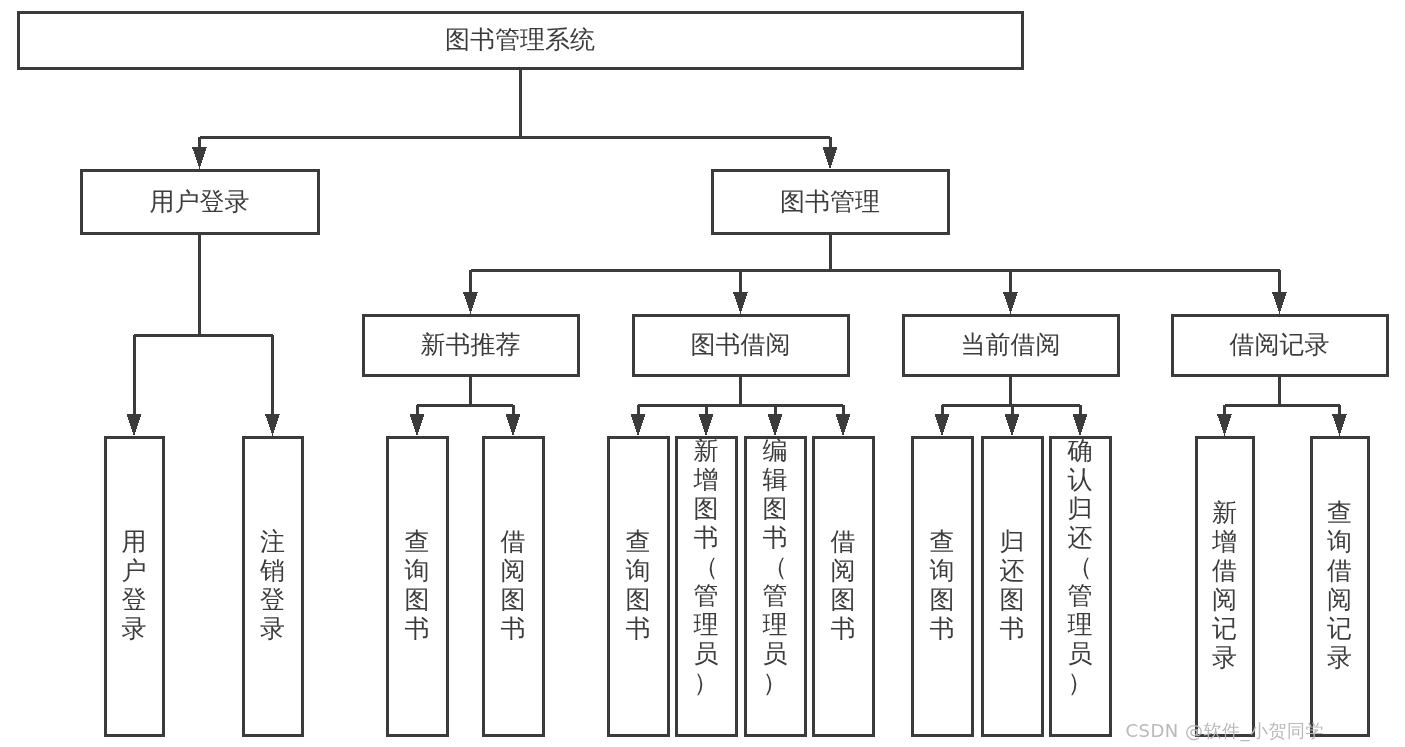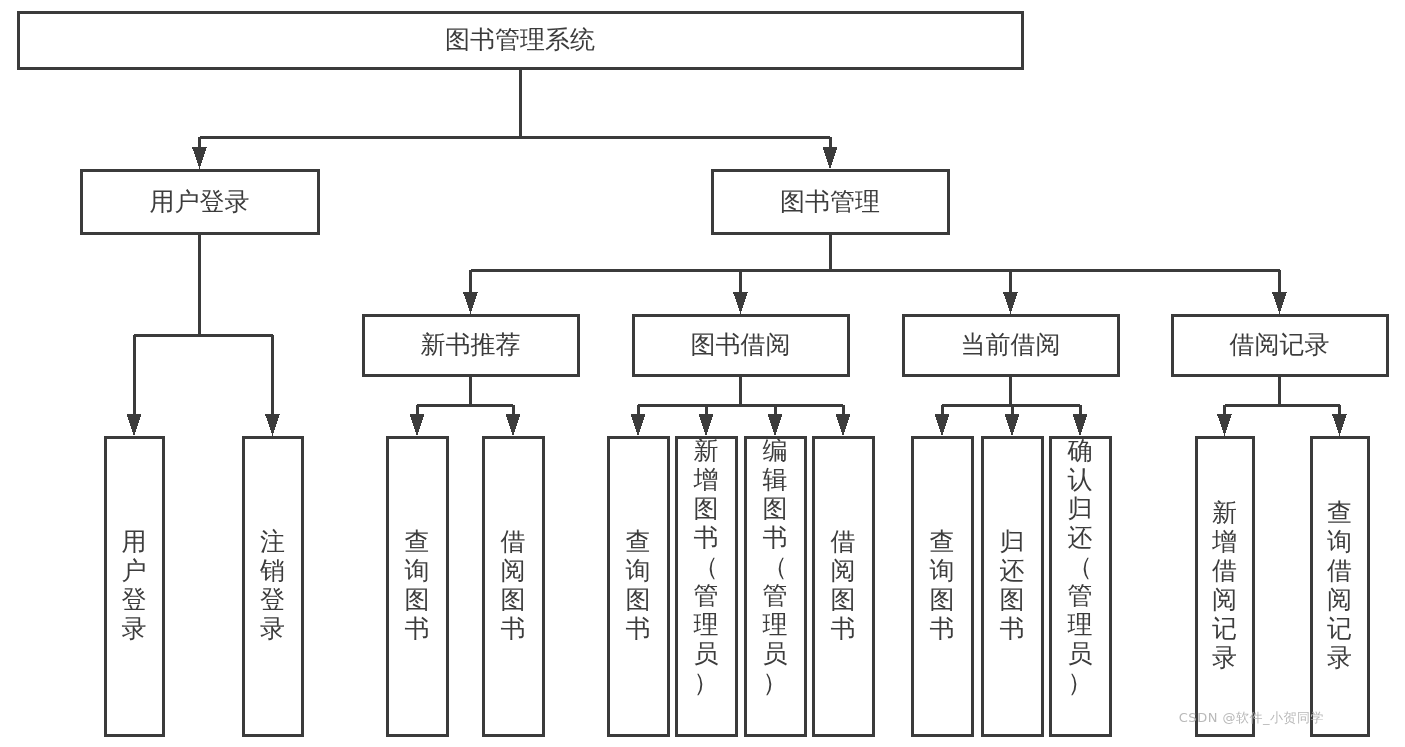--- a/index.html
+++ b/index.html
@@ -54,23 +54,23 @@
   .node-label-vert {
     fill: #3c3c3c;
     font-family: "DejaVu Sans", "Liberation Sans", sans-serif;
     font-size: 25px;
     text-anchor: middle;
     shape-rendering: auto;
   }
   .watermark-text {
     position: absolute;
     right: 8px;
-    bottom: 20px;
-    font-family: "DejaVu Sans", "Liberation Sans", sans-serif;
-    font-size: 13px;
+    bottom: 4px;
+    font-family: "DejaVu Sans", "Liberation Sans", sans-serif;
+    font-size: 18px;
     color: #b9b9b9;
     white-space: nowrap;
     letter-spacing: 0.5px;
     user-select: none;
   }
 </style>
 </head>
 <body>
 
 <div id="diagram-root">

